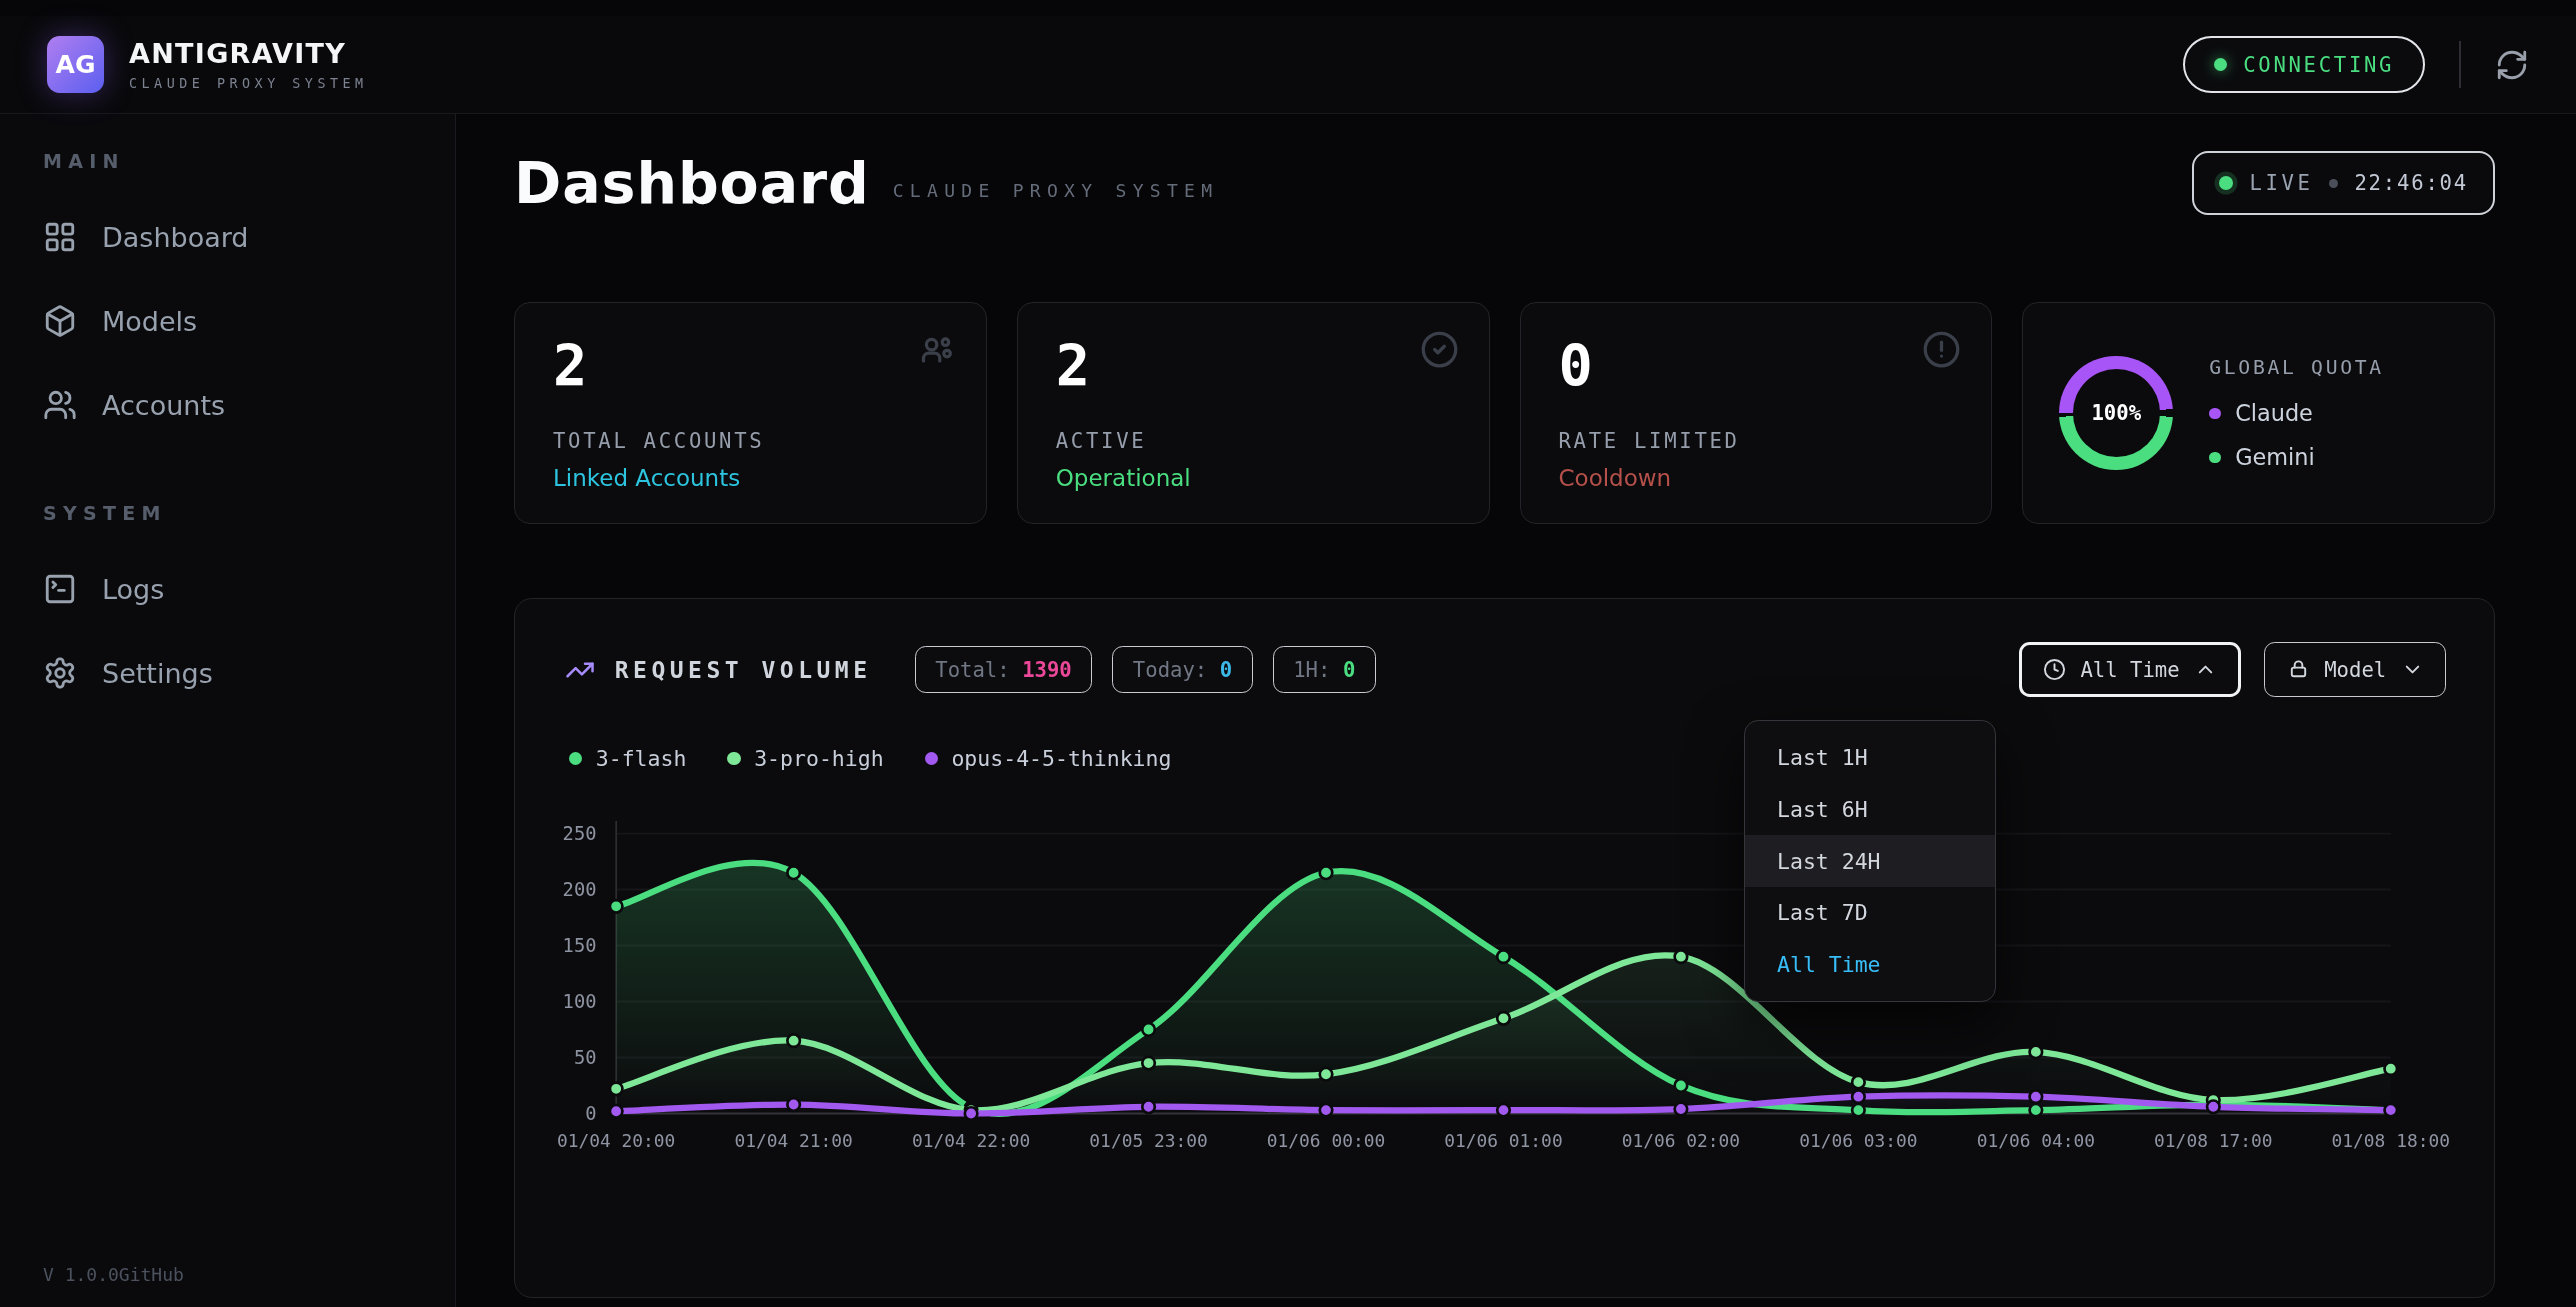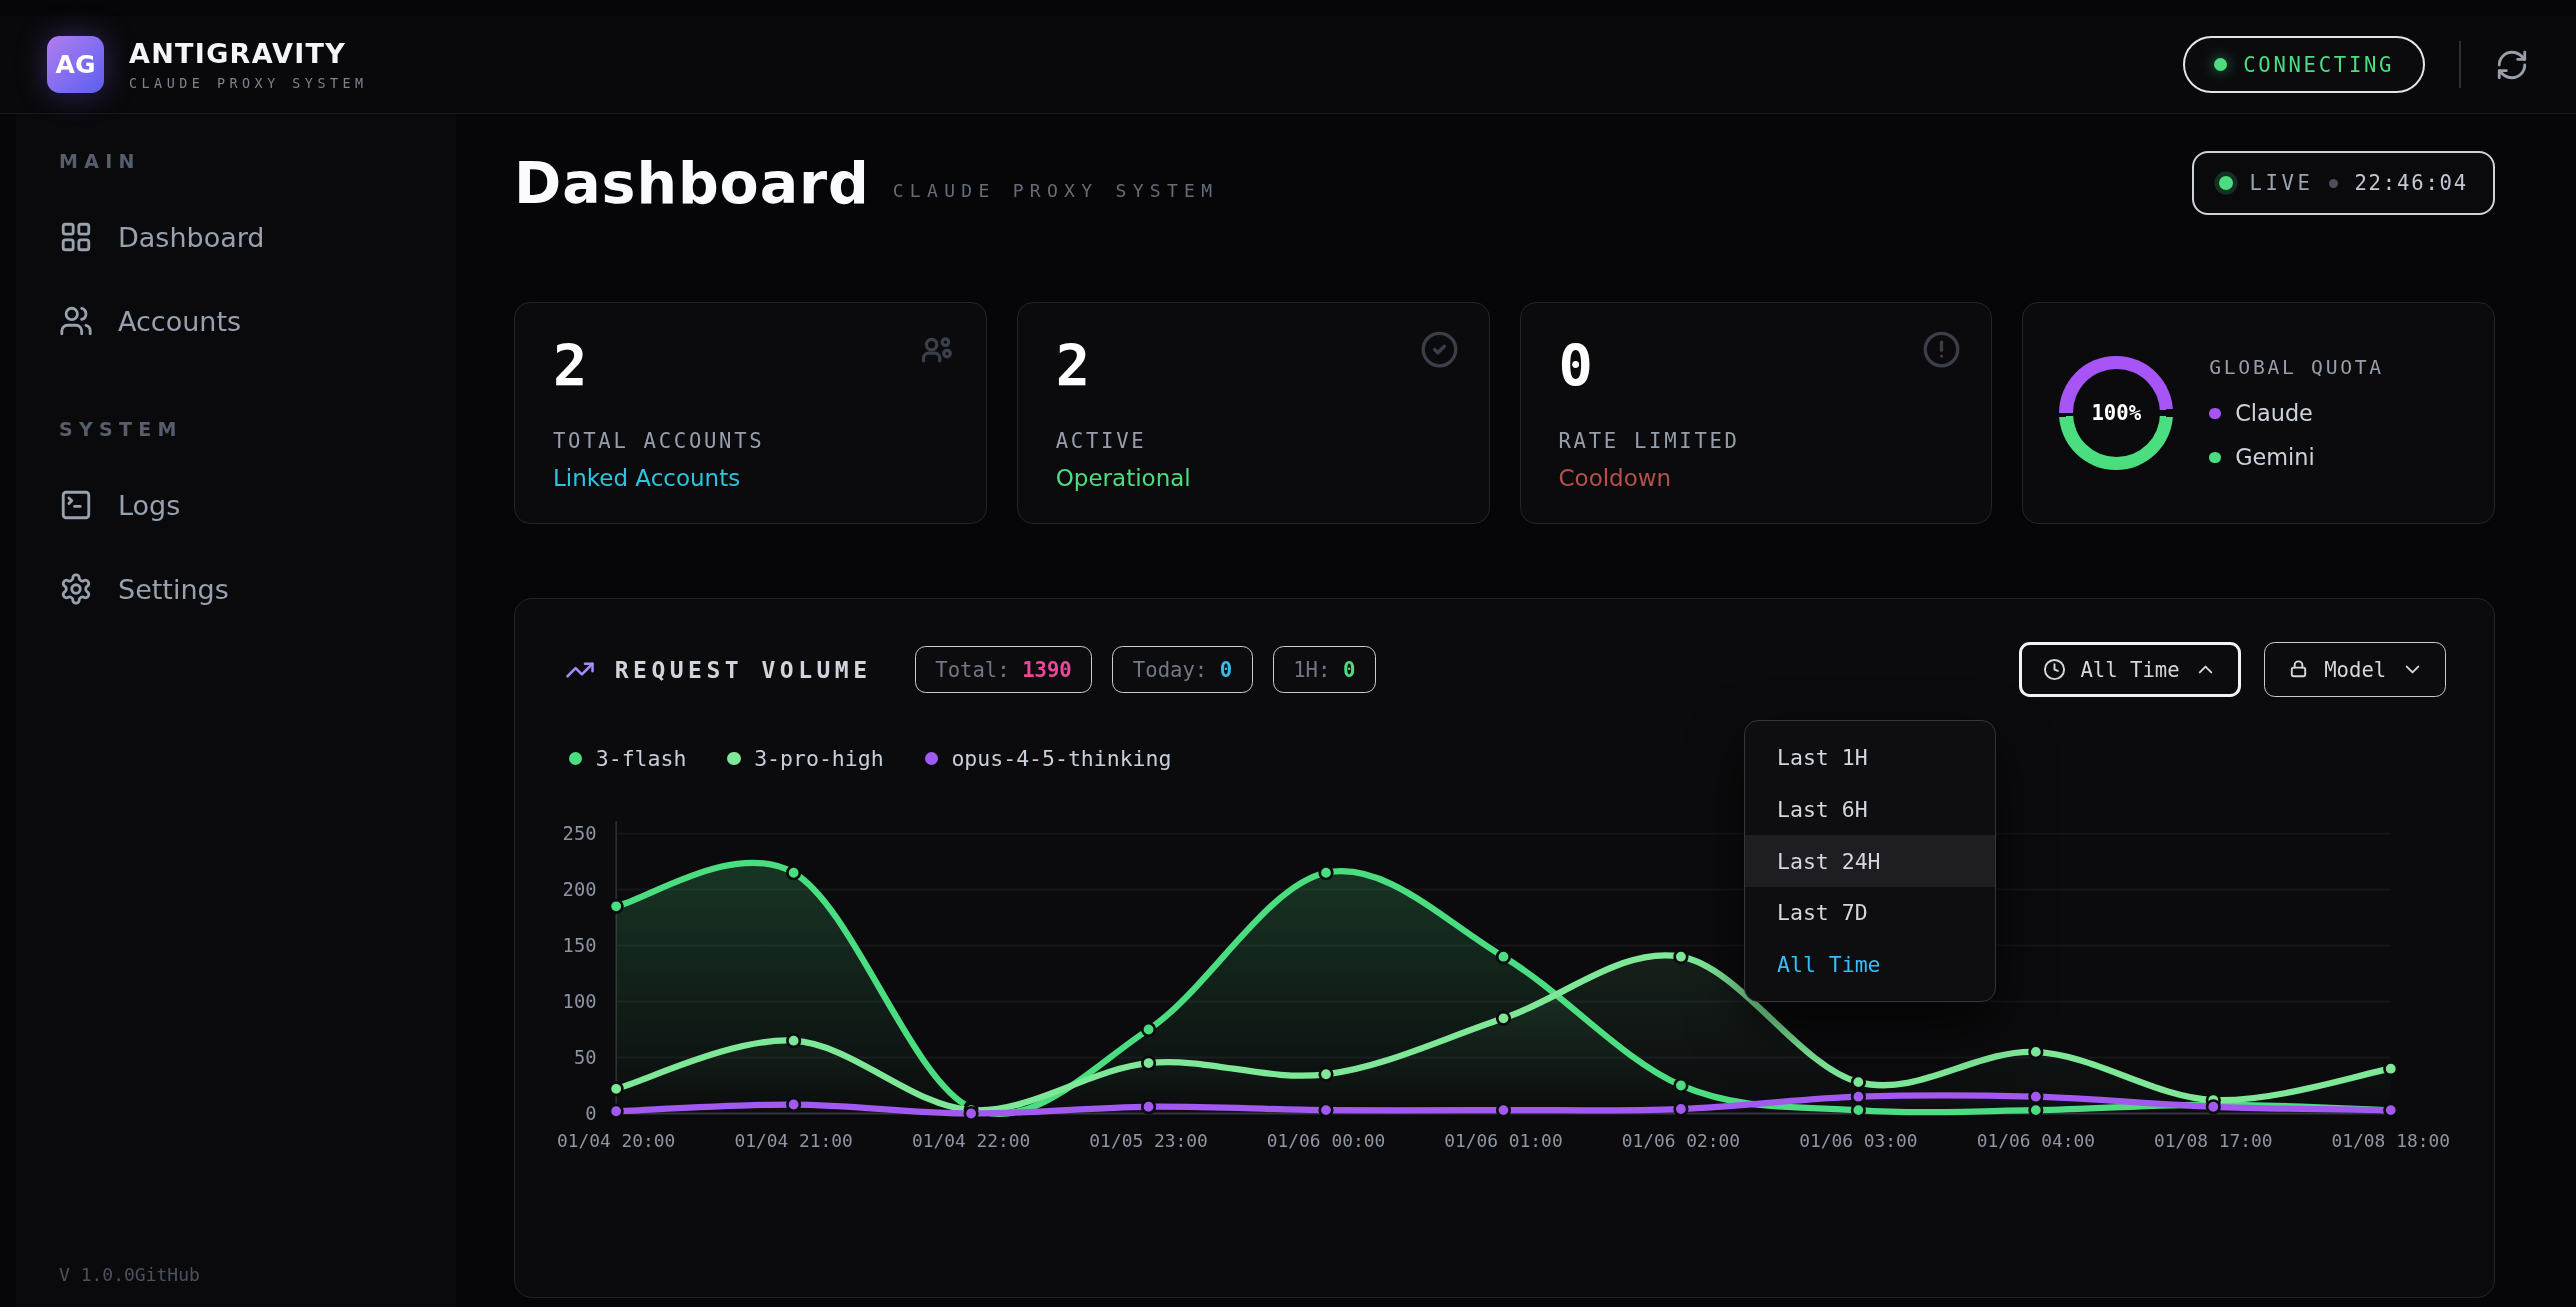--- a/index.html
+++ b/index.html
@@ -18,21 +18,21 @@
   .header-spacer { flex:1; }
   .status-pill { display:flex; align-items:center; gap:16px; border:2.2px solid #e2e4e9; border-radius:894px;
     padding:14.3px 29px; background:#0b0b0e; }
   .status-dot { width:13.4px; height:13.4px; border-radius:50%; background:#4ade80; box-shadow:0 0 12.5px rgba(74,222,128,.6); }
   .status-text { font-family:"DejaVu Sans Mono",monospace; font-size:20.6px; color:#4ade80; letter-spacing:2.7px; }
   .header-divider { width:1.8px; height:47px; background:#2e2e34; margin:0 34px; }
   .icon-btn { background:none; border:none; color:#9aa0ab; cursor:pointer; display:flex; align-items:center; }
   .icon-btn svg { width:34px; height:34px; }
 
   
-  .sidebar { position:absolute; top:98px; left:16px; width:456px; bottom:0; background:#0a0a0d;
+  .sidebar { position:absolute; top:98px; left:0; width:456px; bottom:0; background:#0a0a0d;
     border-right:1.8px solid #1a1a20; padding-top:52px; }
   .side-section-label { margin:0 0 23px 43px; font-size:19px; font-weight:bold; color:#565d6b; letter-spacing:6.3px; }
   .side-item { display:flex; align-items:center; gap:25px; padding:25px 43px; color:#98a1ae; font-size:27px; cursor:pointer; }
   .side-item svg { width:34px; height:34px; flex:none; }
   .side-gap { height:55px; }
   .side-footer { position:absolute; bottom:23px; left:43px; right:43px; display:flex; justify-content:flex-start;
     font-family:"DejaVu Sans Mono",monospace; font-size:18px; color:#4b525e; }
   .side-footer .gh { cursor:pointer; }
 
   
@@ -126,20 +126,28 @@
   <div class="side-section-label">MAIN</div>
 
   <div class="side-item">
     <svg class="ic" viewBox="0 0 24 24">
       <rect x="3" y="3" width="7" height="7" rx="1.5"></rect>
         <rect x="14" y="3" width="7" height="7" rx="1.5"></rect>
       <rect x="3" y="14" width="7" height="7" rx="1.5"></rect>
         <rect x="14" y="14" width="7" height="7" rx="1.5"></rect>
     </svg>
     <span>Dashboard</span>
+  </div>
+  <div class="side-item">
+    <svg class="ic" viewBox="0 0 24 24">
+      <path d="M21 8a2 2 0 0 0-1-1.73l-7-4a2 2 0 0 0-2 0l-7 4A2 2 0 0 0 3 8v8a2 2 0 0 0 1 1.73l7 4a2 2 0 0 0 2 0l7-4A2 2 0 0 0 21 16z"></path>
+      <path d="m3.3 7 8.7 5 8.7-5"></path>
+        <path d="M12 22V12"></path>
+    </svg>
+    <span>Models</span>
   </div>
   <div class="side-item">
     <svg class="ic" viewBox="0 0 24 24">
       <path d="M16 21v-2a4 4 0 0 0-4-4H6a4 4 0 0 0-4 4v2"></path>
         <circle cx="9" cy="7" r="4"></circle>
       <path d="M22 21v-2a4 4 0 0 0-3-3.87"></path>
         <path d="M16 3.13a4 4 0 0 1 0 7.75"></path>
     </svg>
     <span>Accounts</span>
   </div>

